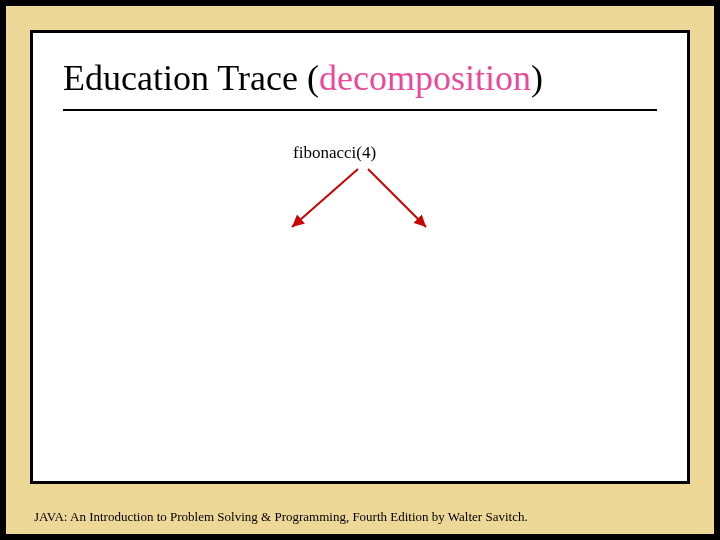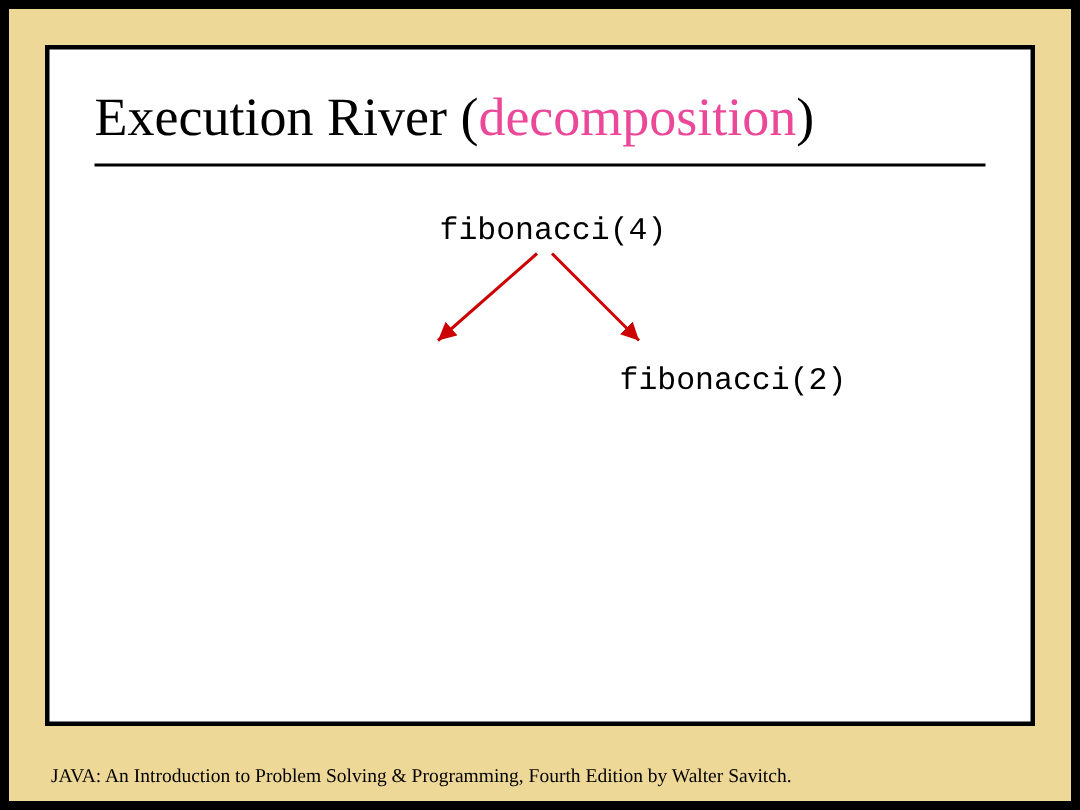--- a/index.html
+++ b/index.html
@@ -41,22 +41,22 @@
   }
   .title-rule {
     position: absolute;
     top: 76px;
     left: 30px;
     right: 30px;
     height: 0;
     border-top: 2px solid #000;
   }
   .code {
-    font-family: Liberation Mono, monospace;
-    font-size: 21px;
+    font-family: Liberation Serif, serif;
+    font-size: 17px;
     color: #000;
     position: absolute;
     white-space: nowrap;
   }
   .node-root { top: 110px; left: 260px; }
   .node-left { top: 210px; left: 120px; }
   .node-right { top: 210px; left: 380px; }
   .arrows {
     position: absolute;
     top: 132px;
@@ -74,36 +74,35 @@
     color: #000;
   }
 </style>
 </head>
 <body>
 
 <div class="slide-outer">
   <div class="slide-inner">
 
     <div class="title">
-      <span>Execution River (</span><span class="accent">decomposition</span><span>)</span>
+      <span>Education Trace (</span><span class="accent">decomposition</span><span>)</span>
     </div>
     <div class="title-rule"></div>
 
     <div class="code node-root">fibonacci(4)</div>
 
     <svg class="arrows" viewBox="0 0 160 70">
       <defs>
         <marker id="ah" markerWidth="8" markerHeight="8" refX="6" refY="3" orient="auto">
           <path d="M0,0 L6,3 L0,6 Z" fill="#cc0000"></path>
         </marker>
       </defs>
       <line x1="80" y1="4" x2="14" y2="62" stroke-width="2" marker-end="url(#ah)" stroke="#cc0000"></line>
       <line x1="90" y1="4" x2="148" y2="62" stroke-width="2" marker-end="url(#ah)" stroke="#cc0000"></line>
     </svg>
 
-    <div class="code node-right">fibonacci(2)</div>
 
   </div>
 
   <div class="footer">
     <div>JAVA: An Introduction to Problem Solving &amp; Programming, Fourth Edition by Walter Savitch.</div>
   </div>
 </div>
 
 </body></html>

